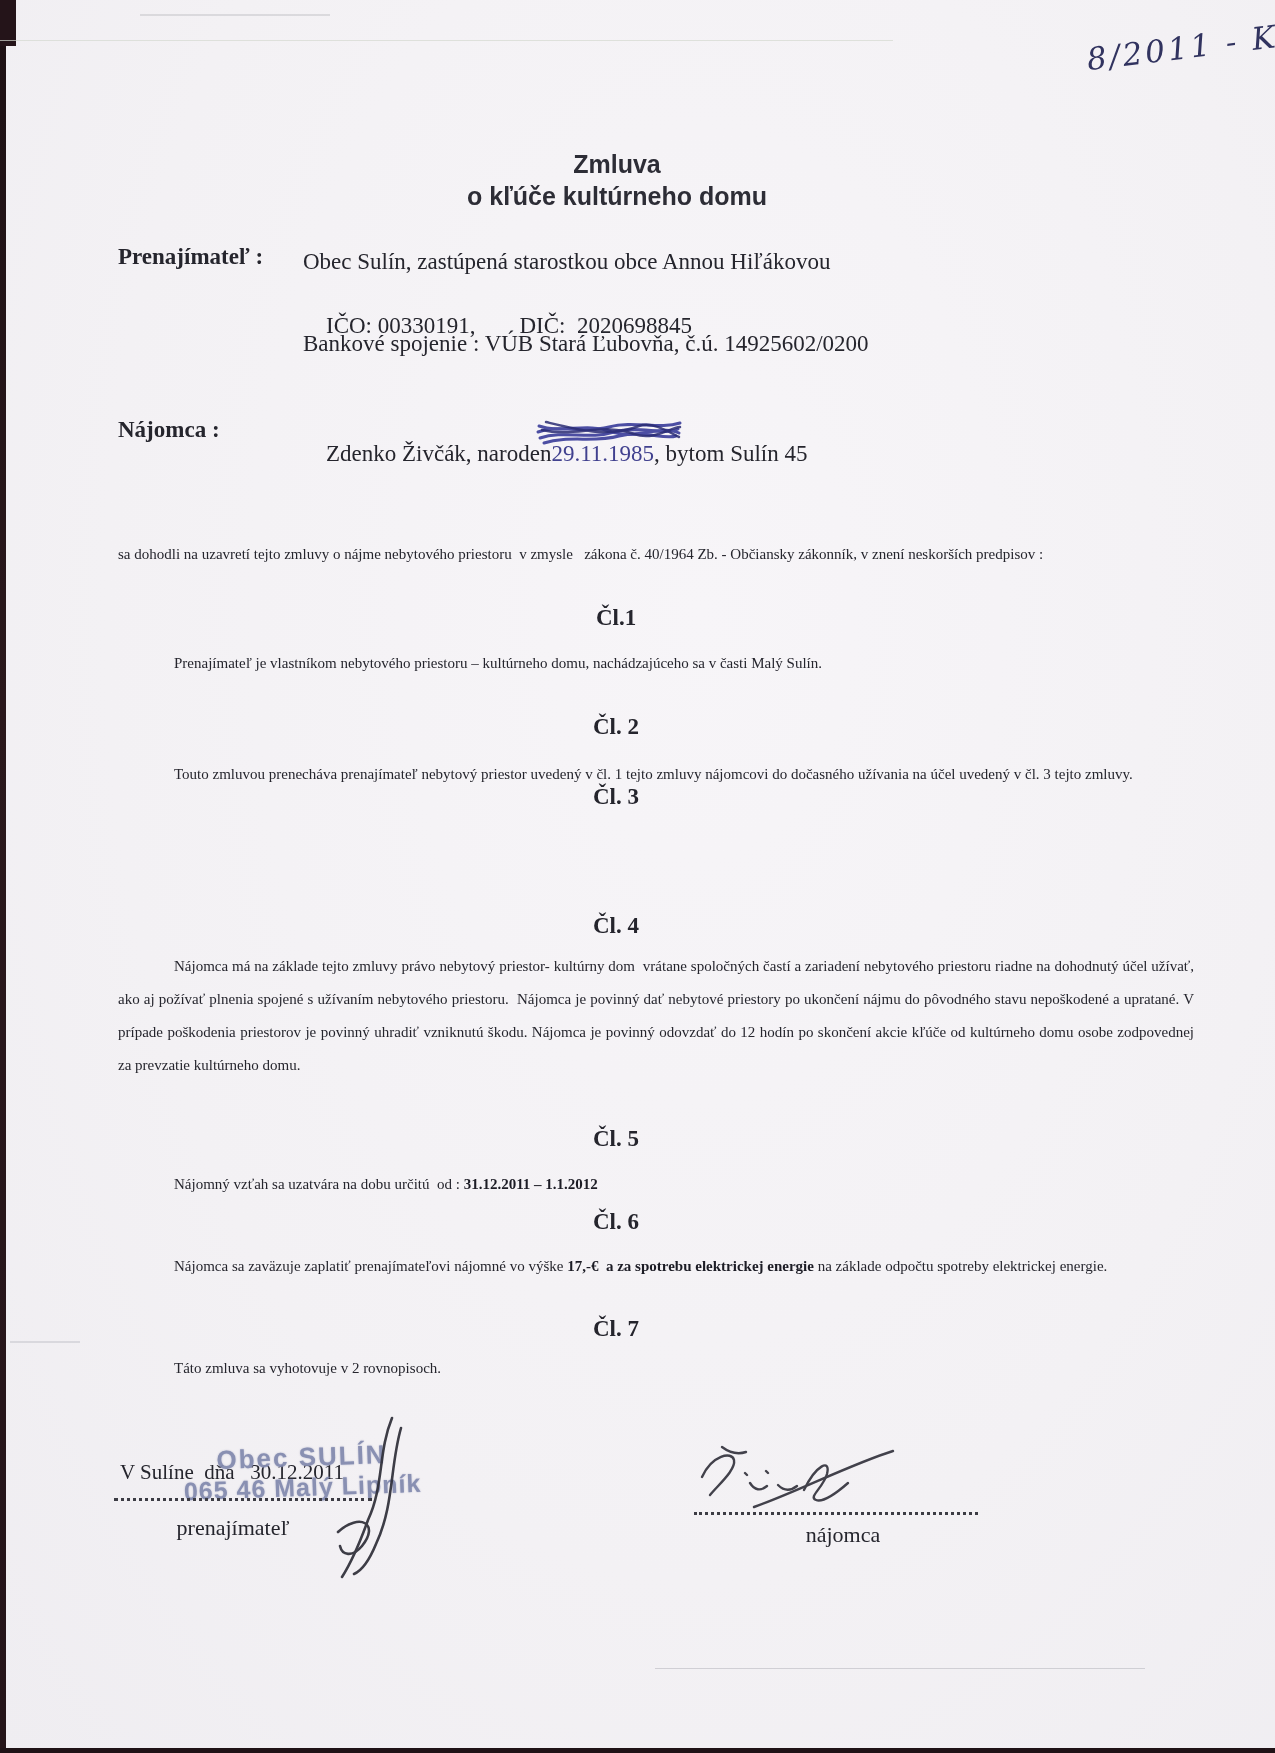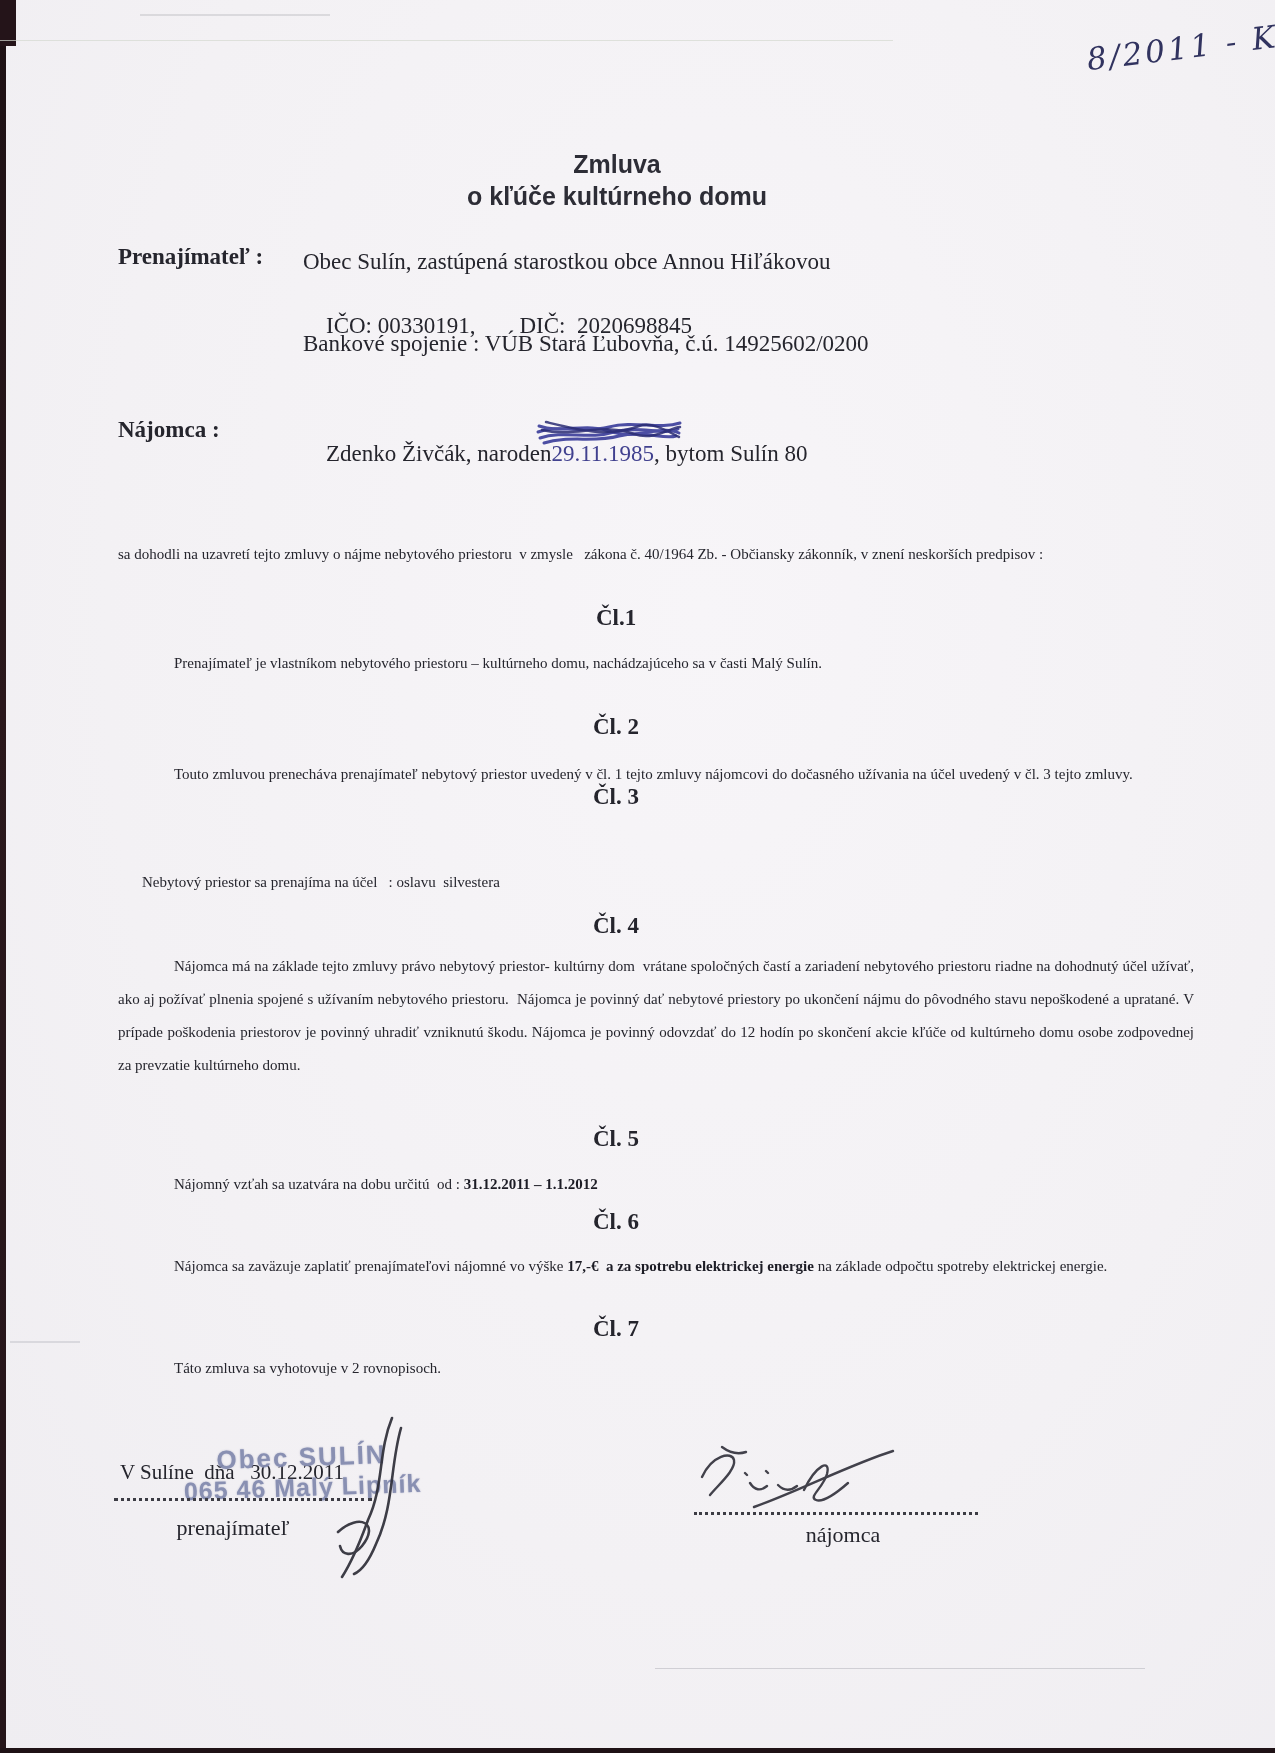--- a/index.html
+++ b/index.html
@@ -92,21 +92,21 @@
 
   <div class="lbl" style="top:244px;">Prenajímateľ :</div>
   <div class="val" style="top:249px;">Obec Sulín, zastúpená starostkou obce Annou Hiľákovou</div>
   <div class="val" style="top:287px;">
     <span>IČO: 00330191,</span><span style="display:inline-block;width:44px;"></span><span>DIČ:  2020698845</span>
   </div>
   <div class="val" style="top:331px;">Bankové spojenie : VÚB Stará Ľubovňa, č.ú. 14925602/0200</div>
 
   <div class="lbl" style="top:417px;">Nájomca :</div>
   <div class="val" style="top:415px;">
-    <span>Zdenko Živčák, naroden</span><span style="color:#41418f;">29.11.1985</span><span>, bytom Sulín 80</span>
+    <span>Zdenko Živčák, naroden</span><span style="color:#41418f;">29.11.1985</span><span>, bytom Sulín 45</span>
   </div>
 
   <svg class="svg-abs" style="left:534px;top:410px;" width="150" height="40" viewBox="0 0 150 40">
     <g fill="none" stroke="#3a3d9a" stroke-width="3" stroke-linecap="round" opacity="0.9">
       <path d="M4,22 C25,14 50,24 75,17 C100,10 125,20 146,13"></path>
       <path d="M6,28 C30,20 55,30 80,22 C105,15 130,26 144,19"></path>
       <path d="M5,16 C28,24 52,12 78,22 C104,30 128,14 145,23"></path>
       <path d="M10,33 C35,25 60,33 85,26 C110,20 130,30 142,26"></path>
     </g>
     <g fill="none" stroke="#2b2d74" stroke-width="2.5" stroke-linecap="round" opacity="0.85">
@@ -117,21 +117,20 @@
 
   <div class="para" style="top:538px;">sa dohodli na uzavretí tejto zmluvy o nájme nebytového priestoru  v zmysle   zákona č. 40/1964 Zb. - Občiansky zákonník, v znení neskorších predpisov :</div>
 
   <div class="head" style="top:605px;text-align:right;">Čl.1</div>
   <div class="para indent" style="top:647px;">Prenajímateľ je vlastníkom nebytového priestoru – kultúrneho domu, nachádzajúceho sa v časti Malý Sulín.</div>
 
   <div class="head" style="top:714px;">Čl. 2</div>
   <div class="para indent" style="top:758px;">Touto zmluvou prenecháva prenajímateľ nebytový priestor uvedený v čl. 1 tejto zmluvy nájomcovi do dočasného užívania na účel uvedený v čl. 3 tejto zmluvy.</div>
 
   <div class="head" style="top:784px;">Čl. 3</div>
-  <div class="para noj" style="top:866px;text-indent:24px;">Nebytový priestor sa prenajíma na účel   : oslavu  silvestera</div>
 
   <div class="head" style="top:913px;">Čl. 4</div>
   <div class="para indent" style="top:950px;">Nájomca má na základe tejto zmluvy právo nebytový priestor- kultúrny dom  vrátane spoločných častí a zariadení nebytového priestoru riadne na dohodnutý účel užívať, ako aj požívať plnenia spojené s užívaním nebytového priestoru.  Nájomca je povinný dať nebytové priestory po ukončení nájmu do pôvodného stavu nepoškodené a upratané. V prípade poškodenia priestorov je povinný uhradiť vzniknutú škodu. Nájomca je povinný odovzdať do 12 hodín po skončení akcie kľúče od kultúrneho domu osobe zodpovednej  za prevzatie kultúrneho domu.</div>
 
   <div class="head" style="top:1126px;">Čl. 5</div>
   <div class="para noj indent" style="top:1168px;"><span>Nájomný vzťah sa uzatvára na dobu určitú  od : </span><b>31.12.2011 – 1.1.2012</b></div>
 
   <div class="head" style="top:1209px;">Čl. 6</div>
   <div class="para indent" style="top:1250px;"><span>Nájomca sa zaväzuje zaplatiť prenajímateľovi nájomné vo výške </span><b>17,-€  a za spotrebu elektrickej energie</b><span> na základe odpočtu spotreby elektrickej energie.</span></div>
 

